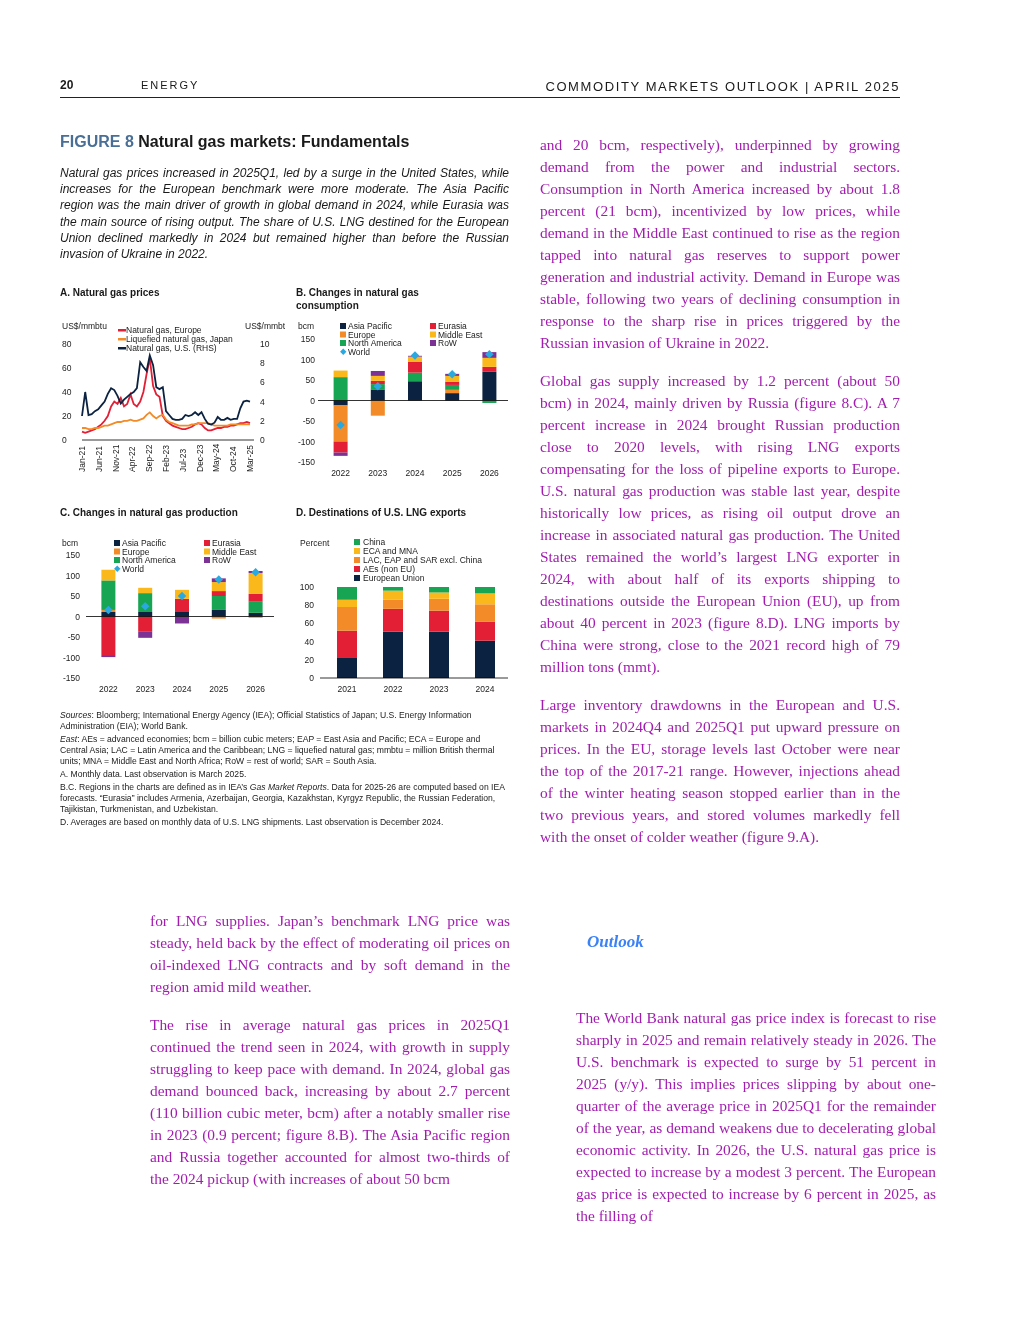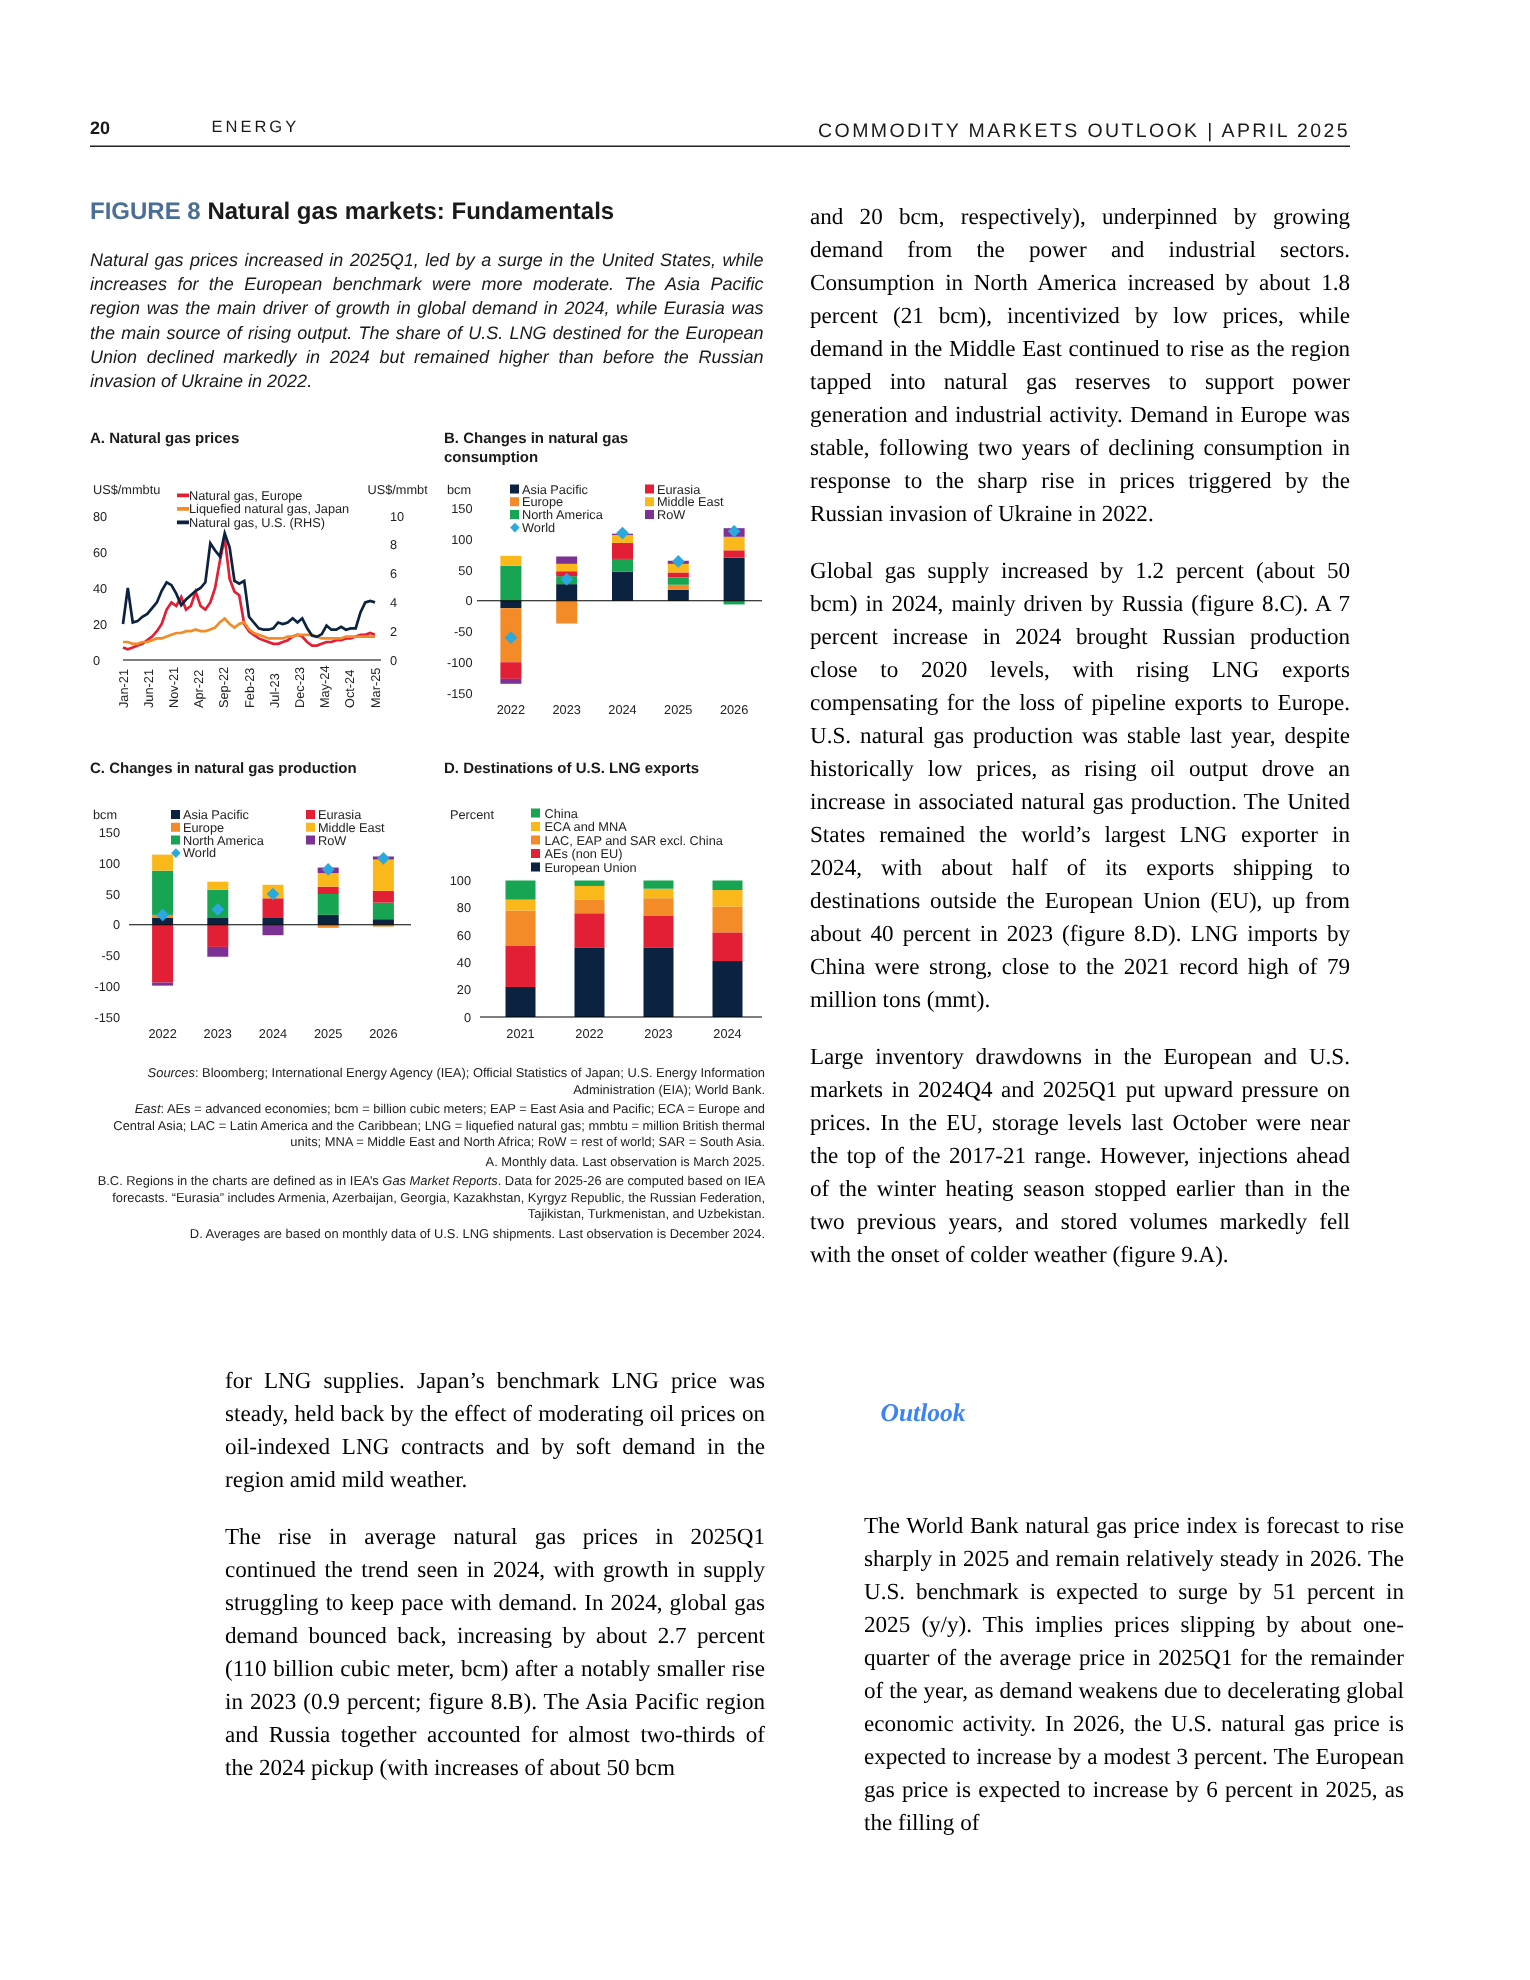--- a/index.html
+++ b/index.html
@@ -13,24 +13,24 @@
 
   .fig-title { position: absolute; left: 60px; top: 133px; font-family: "Liberation Sans", sans-serif; font-weight: bold; font-size: 16px; }
   .fig-title .num { color: #4a6f96; }
   .fig-sub { position: absolute; left: 60px; top: 165px; width: 449px; font-family: "Liberation Sans", sans-serif; font-style: italic; font-size: 12px; line-height: 16.2px; text-align: justify; }
 
   .panel { position: absolute; font-family: "Liberation Sans", sans-serif; }
   .panel-title { font-weight: bold; font-size: 10px; line-height: 13px; }
   .panel svg { position: absolute; left: 0; }
   .panel svg text { font-family: "Liberation Sans", sans-serif; font-size: 8.5px; fill: #222; }
 
-  .notes { position: absolute; left: 60px; top: 710px; width: 450px; font-family: "Liberation Sans", sans-serif; font-size: 8.6px; line-height: 11px; color: #222; text-align: right; }
+  .notes { position: absolute; left: 60px; top: 710px; width: 450px; font-family: "Liberation Sans", sans-serif; font-size: 8.6px; line-height: 11px; color: #222; }
   .notes p { margin-bottom: 2px; }
 
-  .body-text { position: absolute; font-family: "Liberation Serif", serif; font-size: 15.4px; line-height: 22px; text-align: justify; color: #000000; }
+  .body-text { position: absolute; font-family: "Liberation Serif", serif; font-size: 15.4px; line-height: 22px; text-align: justify; color: #a21caf; }
   .body-text p { margin-bottom: 16px; }
   .outlook { position: absolute; left: 540px; top: 932px; font-family: "Liberation Serif", serif; font-style: italic; font-weight: bold; font-size: 17px; color: #3b82f6; margin-left: 47px; }
 </style>
 </head>
 <body>
 
 <div class="header">
   <span class="pg">20</span>
   <span class="sec">ENERGY</span>
   <span class="pub">COMMODITY MARKETS OUTLOOK | APRIL 2025</span>

